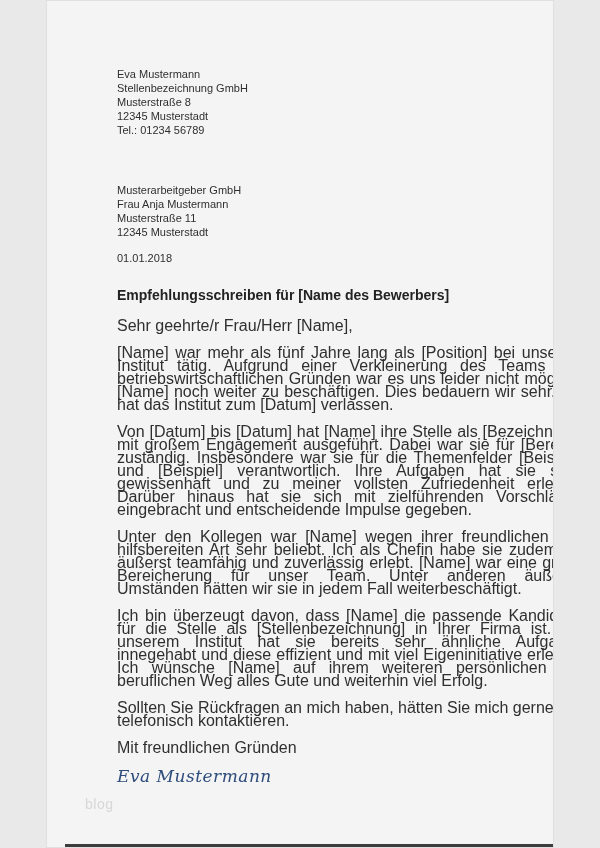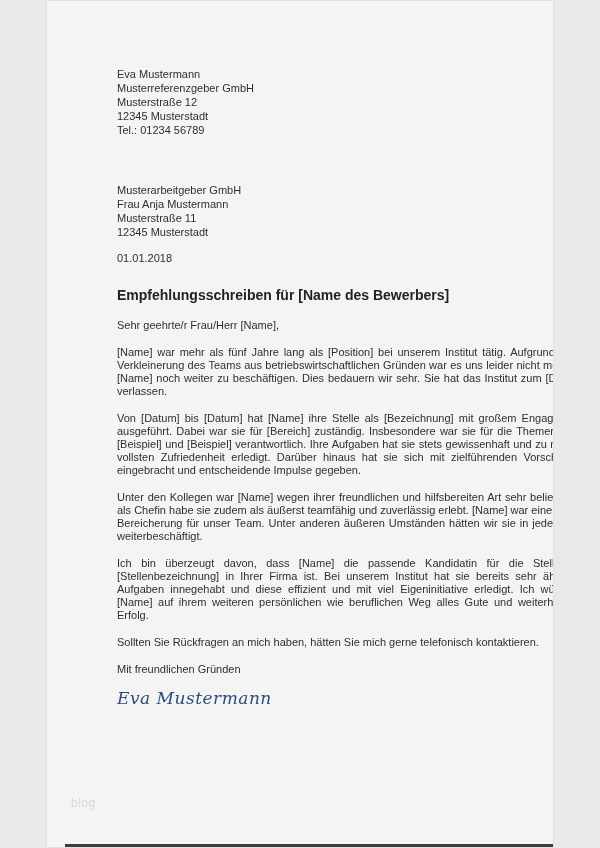--- a/index.html
+++ b/index.html
@@ -43,61 +43,61 @@
     top: 286px;
     width: 467px;
   }
   .subject {
     font-size: 14px;
     font-weight: bold;
     margin: 0 0 16px 0;
     color: #222;
   }
   .letter-body p {
-    font-size: 11px;
+    font-size: 16px;
     line-height: 13px;
     margin: 14px 0 10px 0;
     text-align: justify;
   }
   .letter-body p.no-justify { text-align: left; }
   .signature {
     margin-top: 12px;
     font-family: "DejaVu Serif", serif;
     font-style: italic;
     font-size: 17px;
     letter-spacing: 0.5px;
     color: #2e4d7b;
   }
   .watermark {
     position: absolute;
-    left: 24px;
+    left: 38px;
     top: 795px;
-    font-size: 12px;
+    font-size: 14px;
     letter-spacing: 0.5px;
     color: #d7d7d7;
     user-select: none;
   }
   .bottom-bar {
     position: absolute;
     left: 18px;
     right: 0;
     bottom: 0;
     height: 3px;
     background: #3c3c3c;
   }
 </style>
 </head>
 <body>
 
 <div class="page">
 
   <div class="addr-block sender">
     <div>Eva Mustermann</div>
-    <div>Musterreferenzgeber GmbH</div>
-    <div>Musterstraße 12</div>
+    <div>Stellenbezeichnung GmbH</div>
+    <div>Musterstraße 8</div>
     <div>12345 Musterstadt</div>
     <div>Tel.: 01234 56789</div>
   </div>
 
   <div class="addr-block recipient">
     <div>Musterarbeitgeber GmbH</div>
     <div>Frau Anja Mustermann</div>
     <div>Musterstraße 11</div>
     <div>12345 Musterstadt</div>
   </div>

